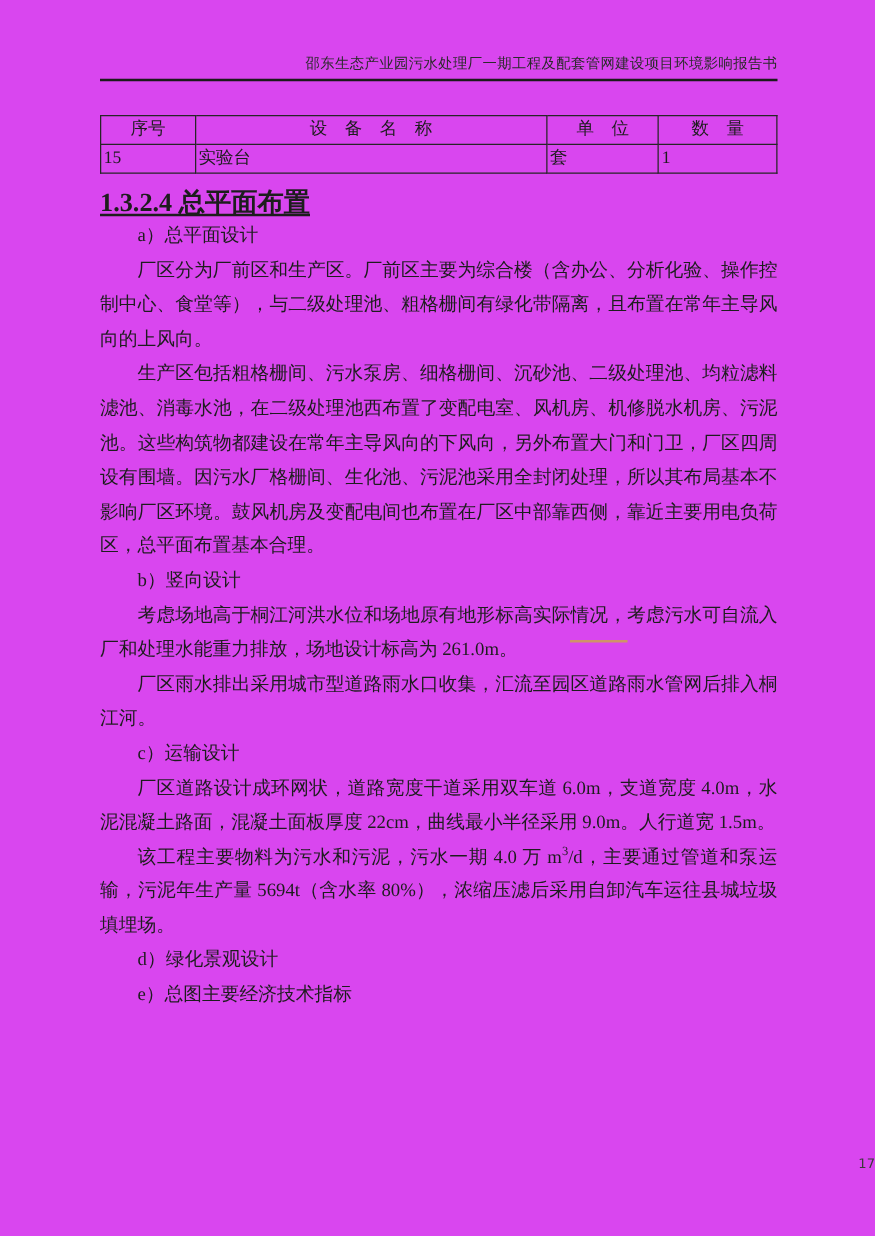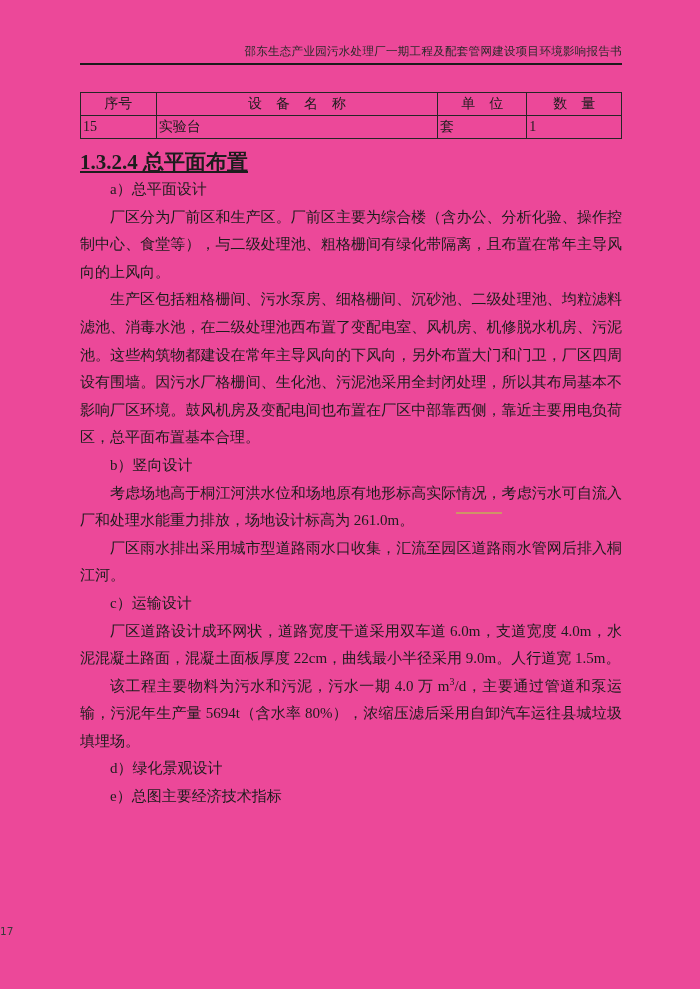--- a/index.html
+++ b/index.html
@@ -1,21 +1,21 @@
 <!DOCTYPE html>
 <html><head>
 <meta charset="utf-8">
 <style>
   * { box-sizing: border-box; }
   html, body { margin: 0; padding: 0; background: #e8e8e8; }
   .page {
     width: 700px;
     height: 989px;
     margin: 0 auto;
-    background: #ec4899;
+    background: #d946ef;
     position: relative;
     font-family: "Liberation Serif", "DejaVu Serif", serif;
     color: #1d1d1d;
     overflow: hidden;
   }
   .header { padding: 44px 78px 0 80px; }
   .header-title {
     text-align: right;
     font-size: 11.5px;
     letter-spacing: 0.3px;
@@ -54,21 +54,21 @@
   .para { text-indent: 2em; text-align: justify; }
   .para span { text-indent: 0; }
   .marked { border-bottom: 2px solid #cf9368; padding-bottom: 11px; }
   sup { font-size: 10px; line-height: 0; }
 
   .footer {
     position: absolute;
     bottom: 52px;
     left: 0;
     right: 0;
-    text-align: left;
+    text-align: right;
     font-size: 10.5px;
     font-family: "DejaVu Sans", "Liberation Sans", sans-serif;
     color: #3a3a3a;
   }
 </style>
 </head>
 <body>
 
 <div class="page">
 

